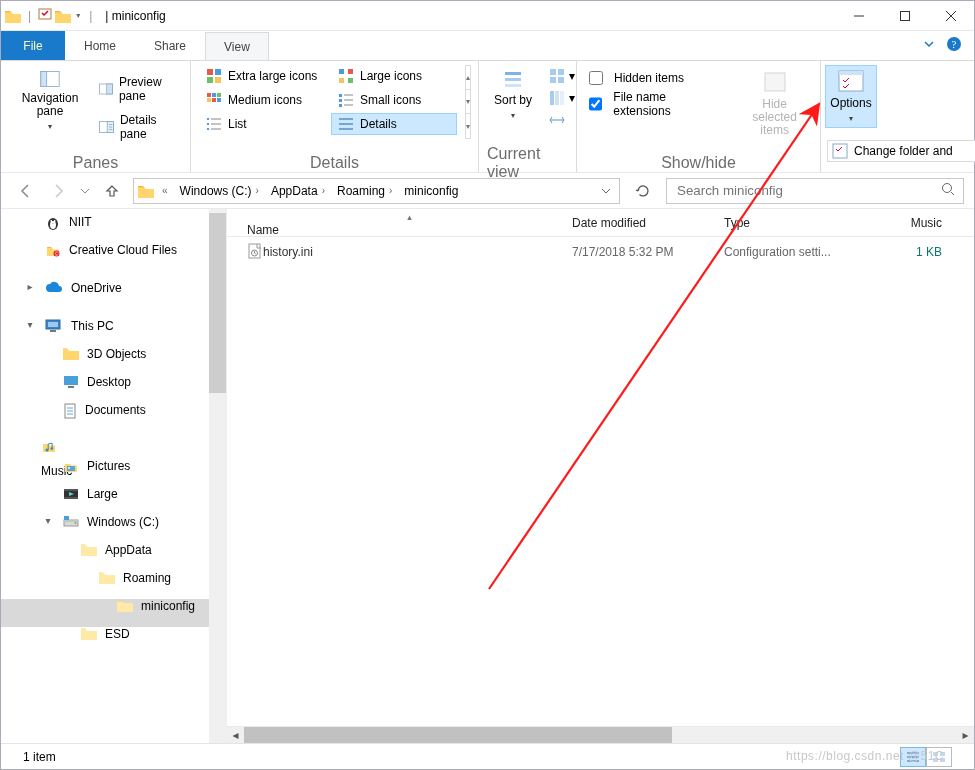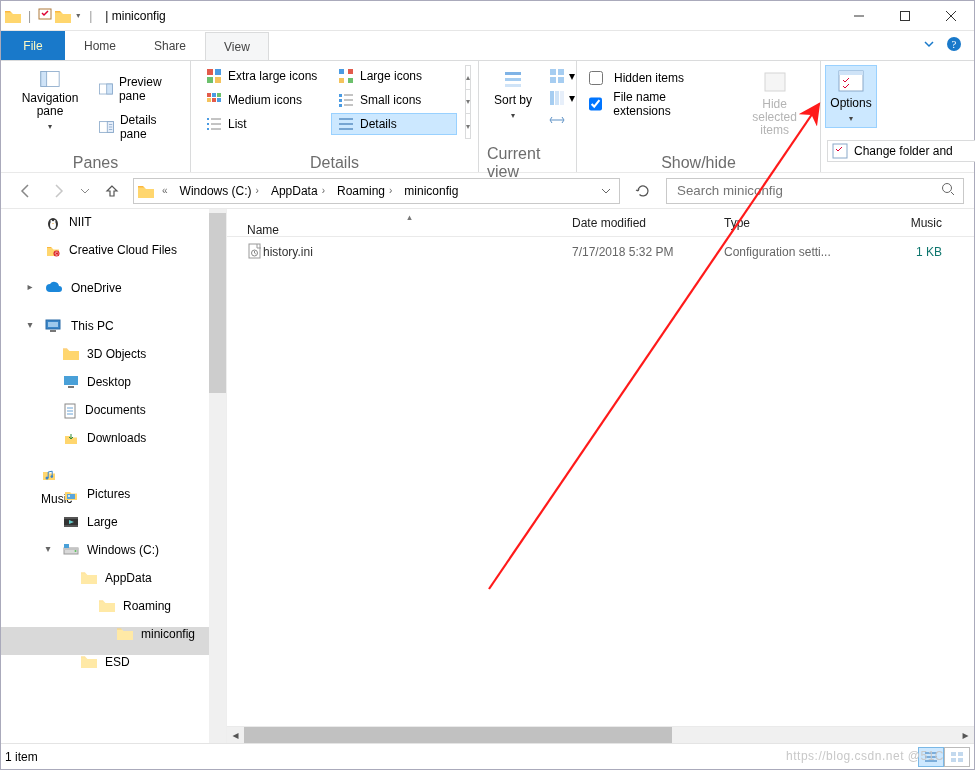--- a/index.html
+++ b/index.html
@@ -132,21 +132,21 @@
   .row{display:flex;align-items:center;height:30px;padding-left:20px;color:#333}
   .cell.name{width:325px;display:flex;align-items:center;gap:0}
   .cell.date{width:152px;color:#666}
   .cell.type{width:152px;color:#666;overflow:hidden;text-overflow:ellipsis;white-space:nowrap}
   .cell.size{width:80px;text-align:right;color:#0f766e;padding-right:14px}
   .hscroll{height:17px;border-top:1px solid #eaeaea;display:flex;align-items:center;background:#f0f0f0}
   .hscroll .arrow{width:17px;height:17px;display:flex;align-items:center;justify-content:center;color:#555}
   .hscroll .track{flex:1;height:100%;display:flex;align-items:center}
   .hscroll .thumb{width:60%;height:100%;background:#c1c1c1}
   
-  .status{height:26px;display:flex;align-items:center;padding:0 4px;border-top:1px solid #e4e4e4}
+  .status{height:26px;display:flex;align-items:center;padding:0 22px;border-top:1px solid #e4e4e4}
   .status .views{margin-left:auto;display:flex;gap:0}
   .status .viewbtn{width:26px;height:20px;border:1px solid #bbb;display:flex;align-items:center;justify-content:center}
   .status .viewbtn.active{background:#cde8ff;border-color:#7ab8e6}
   
   .arrow-overlay{position:absolute;top:78px;left:478px;pointer-events:none;z-index:40}
   .watermark{position:absolute;bottom:6px;right:30px;color:#c8c8c8;font-size:12px;letter-spacing:.5px}
   .nav-scroll{width:17px;background:#f0f0f0;display:flex;flex-direction:column;align-items:center}
   .nav-scroll .thumb{width:100%;flex:0 0 180px;background:#cdcdcd;margin-top:4px}
 </style>
 </head>
@@ -539,28 +539,20 @@
           <span class="lbl">Desktop</span>
         </div>
         <div class="tree-item" style="padding-left: 40px;">
           <span class="expander"></span>
           <span><svg width="14" height="16" viewBox="0 0 14 16">
               <rect x="2" y="1" width="10" height="14" fill="#fff" stroke="#888"></rect>
               <path d="M4 5h6M4 8h6M4 11h6" stroke="#6ba3d6"></path>
             </svg></span>
           <span class="lbl">Documents</span>
         </div>
-        <div class="tree-item" style="padding-left: 40px;">
-          <span class="expander"></span>
-          <span><svg width="16" height="14" viewBox="0 0 16 14">
-              <path d="M2 5h5l1.5 1.5H14V13H2z" fill="#ffd66e"></path>
-              <path d="M8 3v5l-2-2m2 2l2-2" stroke="#2e8b3d" fill="none"></path>
-            </svg></span>
-          <span class="lbl">Downloads</span>
-        </div>
         <div class="tree-item" style="padding-left: 40px; flex-direction: column;">
           <span class="expander"></span>
           <span><svg width="16" height="14" viewBox="0 0 16 14">
               <path d="M2 5h5l1.5 1.5H14V13H2z" fill="#ffd66e"></path>
               <circle cx="6" cy="11" r="1.5" fill="#3a86c8"></circle>
               <path d="M7.2 11V5l4-.8v5" stroke="#3a86c8" fill="none"></path>
               <circle cx="10.8" cy="9.6" r="1.3" fill="#3a86c8"></circle>
             </svg></span>
           <span class="lbl">Music</span>
         </div>

